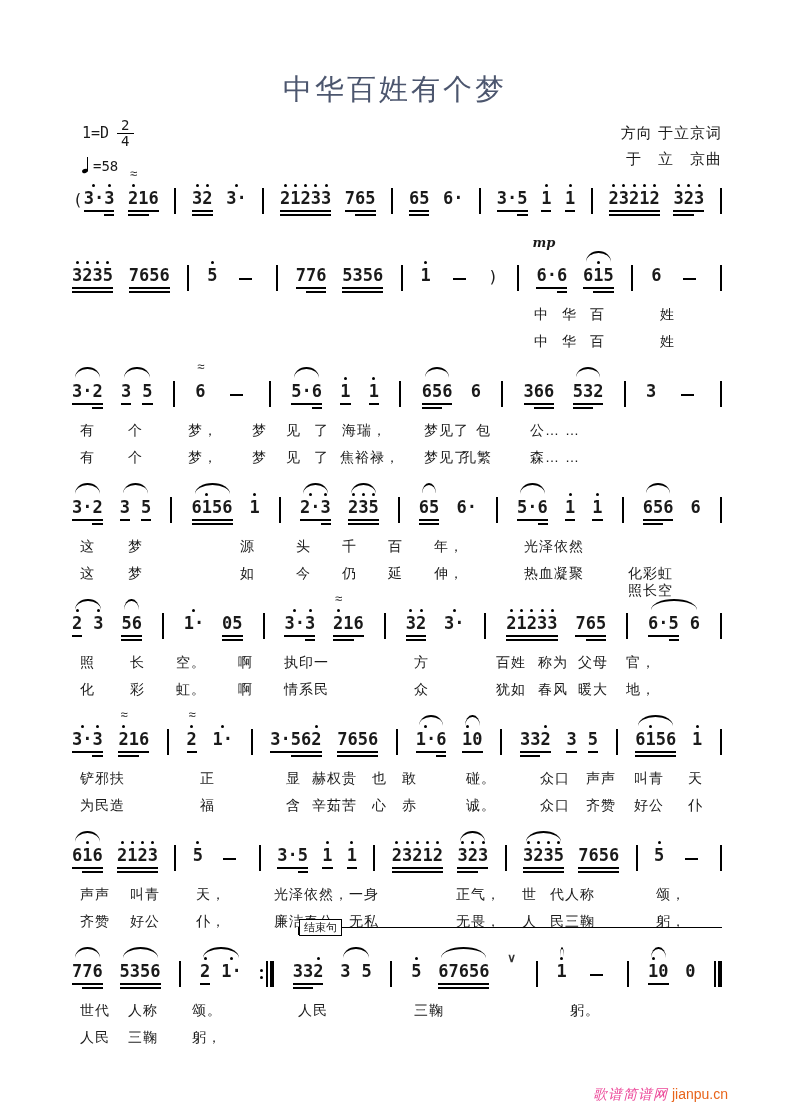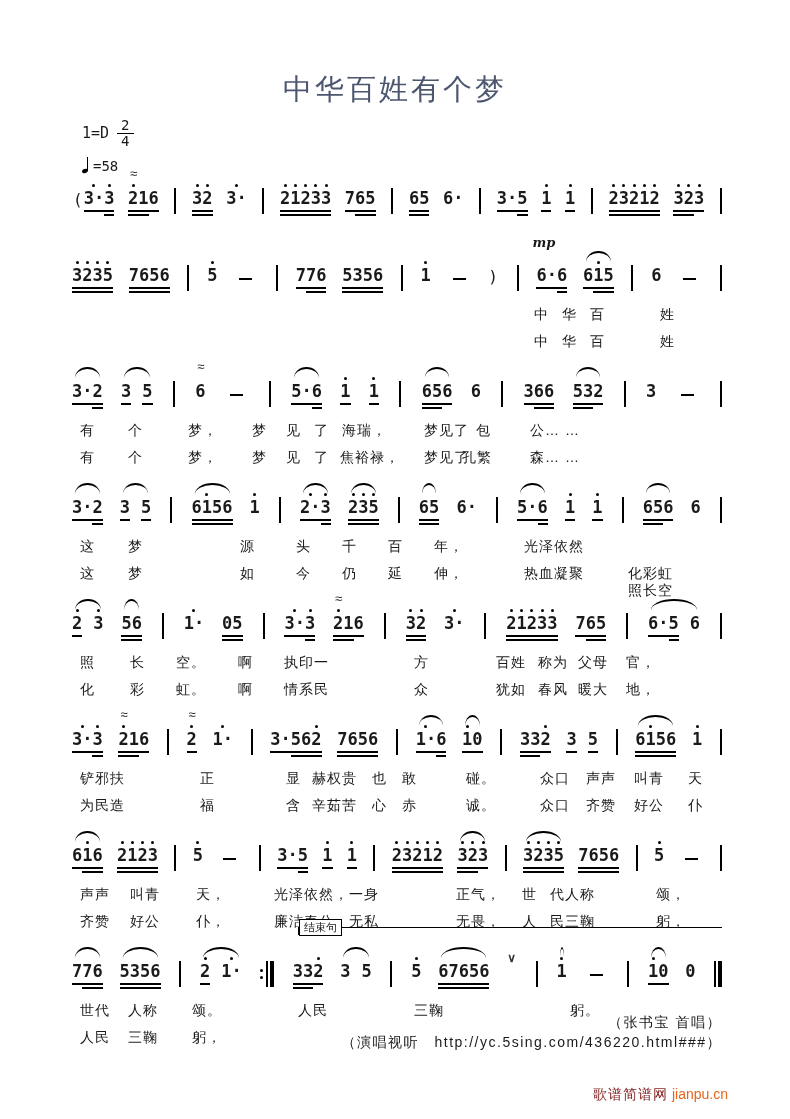--- a/index.html
+++ b/index.html
@@ -44,21 +44,21 @@
   .thin{width:1.5px;height:26px;background:#000;}
   .thick{width:4px;height:26px;background:#000;}
   .lyr{position:relative;height:27px;font-size:14px;}
   .lyr span{position:absolute;top:7px;white-space:pre;letter-spacing:1px;}
   .endbr{position:absolute;top:-18px;left:226px;right:2px;border-top:1.5px solid #000;}
   .endbr i{position:absolute;left:0;top:0;height:7px;border-left:1.5px solid #000;}
   .endbr b{position:absolute;left:1px;top:-9px;background:#fff;border:1px solid #000;
            padding:0 4px;font-weight:400;font-size:11px;line-height:15px;}
   .footer{position:absolute;right:68px;top:1012px;text-align:right;font-size:14px;line-height:1.45;letter-spacing:1.5px;}
   .watermark{position:absolute;right:62px;top:1086px;font-size:14px;}
-  .wm-cn{color:#7f1d1d;letter-spacing:1px;}
+  .wm-cn{color:#ec4899;letter-spacing:1px;font-style:italic;}
   .wm-en{color:#e8641b;margin-left:4px;}
 </style>
 </head>
 <body>
 
 <div class="page">
   <h1 class="title">中华百姓有个梦</h1>
 
   <div class="meta">
     <div class="meta-left">
@@ -66,20 +66,24 @@
         <span>1=D</span>
         <span class="frac">
           <span class="num">2</span>
           <span class="den">4</span>
         </span>
       </div>
       <div class="temporow">
         <span class="qn"></span>
         <span>=58</span>
       </div>
+    </div>
+    <div class="meta-right">
+      <div>方向 于立京词</div>
+      <div>于　立　京曲</div>
     </div>
   </div>
 
   <div class="score" id="score">
       <div class="system nolyr">
         <div class="mline">
           <span class="grp">
             <span class="ptxt" style="align-self: flex-end; margin: 0px 1px 13px;">(</span>
             <span class="nt">
               <span class="hi">
@@ -2422,21 +2426,17 @@
           <span style="left: 498px;">躬。</span>
         </div>
         <div class="lyr">
           <span style="left: 8px;">人民</span>
           <span style="left: 56px;">三鞠</span>
           <span style="left: 120px;">躬，</span>
         </div>
       </div>
     </div>
 
-  <div class="footer">
-    <div>（张书宝 首唱）</div>
-    <div>（演唱视听　http://yc.5sing.com/436220.html###）</div>
-  </div>
 
   <div class="watermark">
     <span class="wm-cn">歌谱简谱网</span><span class="wm-en" style="color: rgb(232, 100, 27);">jianpu.cn</span>
   </div>
 </div>
 
 </body></html>

